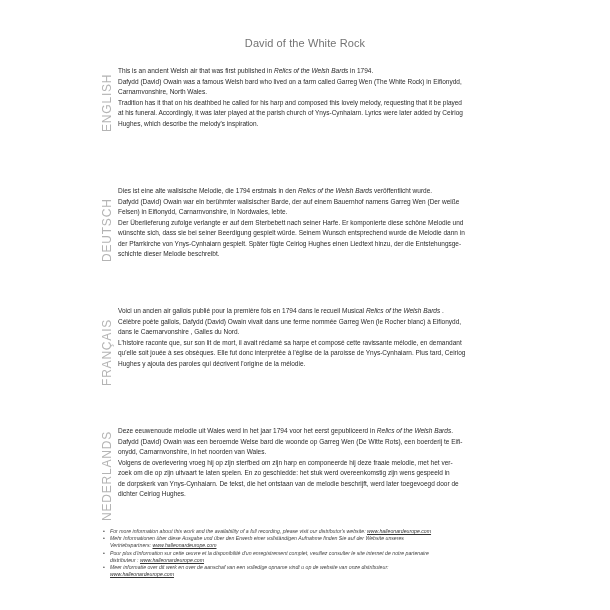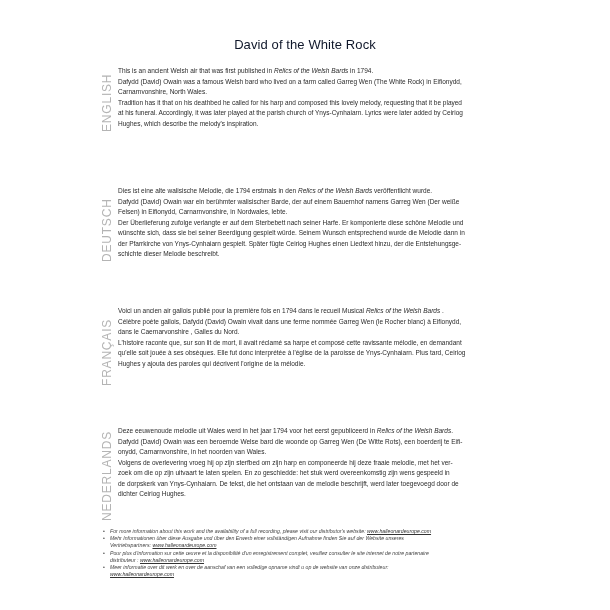--- a/index.html
+++ b/index.html
@@ -1,17 +1,17 @@
 <!DOCTYPE html>
 <html><head>
   <meta charset="utf-8">
   <style>
     html, body { margin: 0; padding: 0; background: #ffffff; }
     body { width: 610px; height: 610px; position: relative; overflow: hidden; font-family: "Liberation Sans", sans-serif; color: #1a1a1a; }
-    .title { position: absolute; top: 37px; left: 0; width: 610px; text-align: center; font-size: 13px; color: #0f172a; letter-spacing: 0.1px; }
+    .title { position: absolute; top: 37px; left: 0; width: 610px; text-align: center; font-size: 11px; color: #737373; letter-spacing: 0.1px; }
     .section { position: absolute; left: 100px; width: 400px; }
     .vlabel { position: absolute; left: 0; top: 0; width: 16px; }
     .vlabel span { position: absolute; white-space: nowrap; transform-origin: left top; transform: rotate(-90deg); font-size: 12px; letter-spacing: 0.8px; color: #b4b4b4; }
     .body { position: absolute; left: 18px; top: 0; width: 380px; font-size: 6.5px; line-height: 10.5px; color: #2a2a2a; }
     .body p { margin: 0; }
     .body i { font-style: italic; }
     .footer { position: absolute; left: 102px; top: 528px; width: 420px; font-size: 5.2px; line-height: 7.2px; font-style: italic; color: #444; }
     .footer ul { margin: 0; padding: 0 0 0 8px; list-style: none; }
     .footer li { position: relative; }
     .footer li::before { content: "•"; position: absolute; left: -7px; font-style: normal; }

